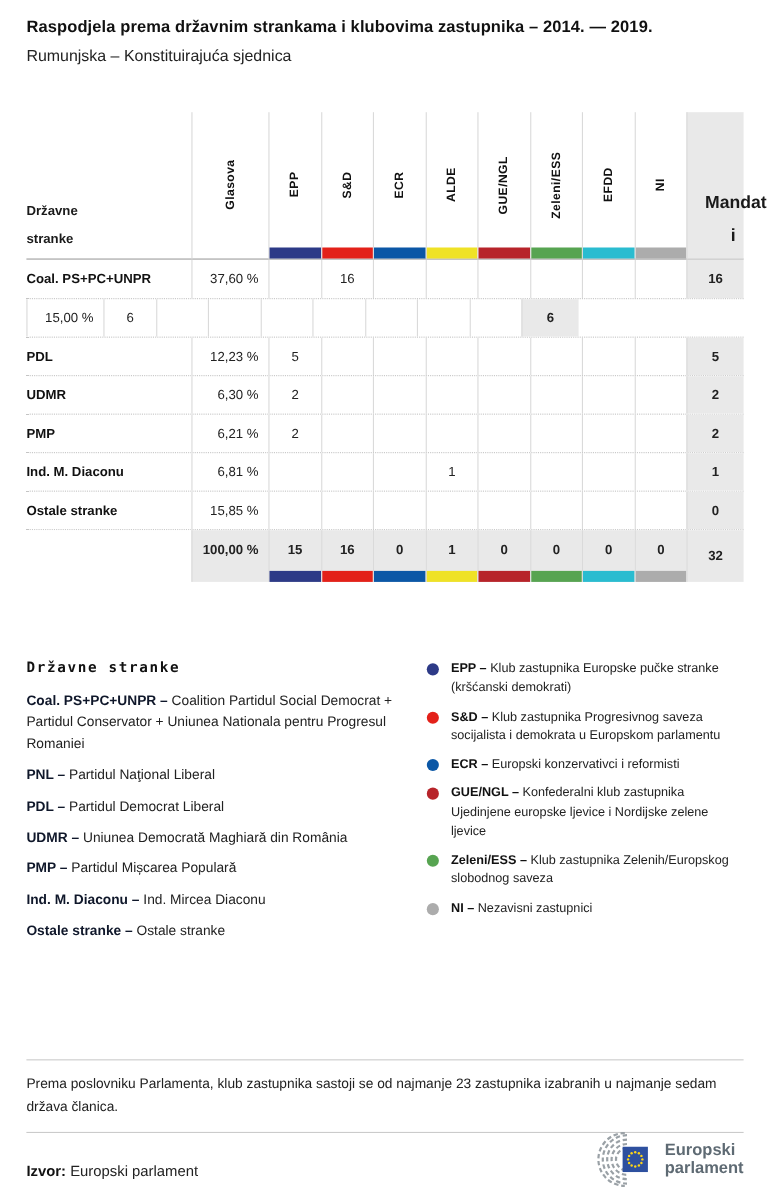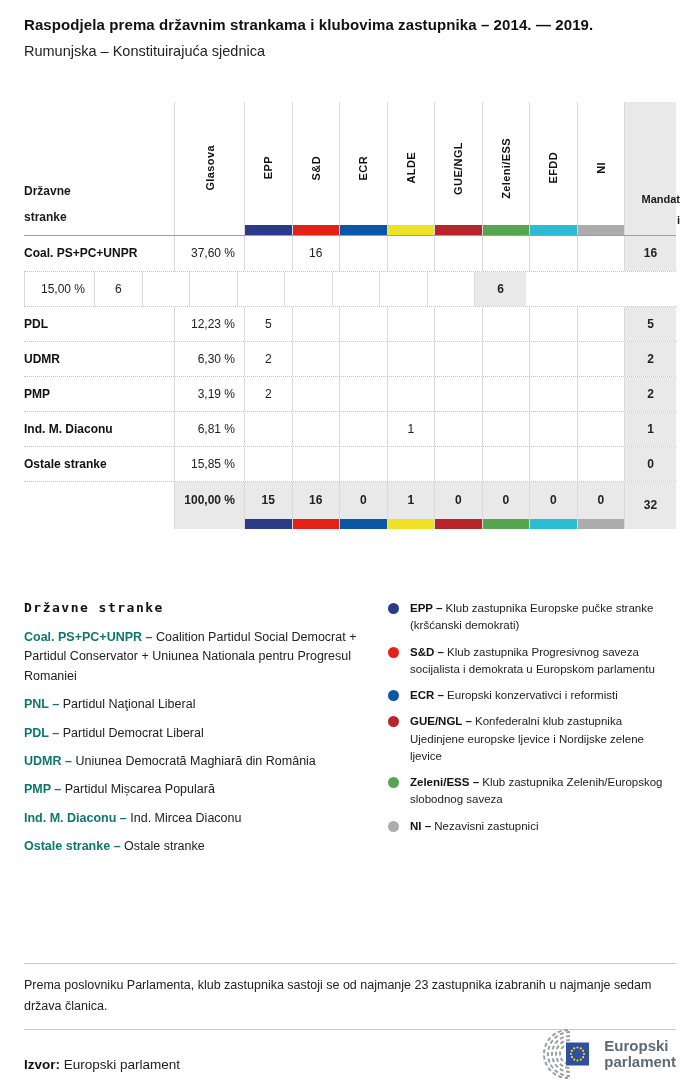--- a/index.html
+++ b/index.html
@@ -27,42 +27,42 @@
   .vlabel {
     writing-mode:vertical-rl; transform:rotate(180deg);
     font-size:11px; font-weight:700; color:#111; letter-spacing:.4px; white-space:nowrap;
   }
   .corner-label {
     position:absolute; left:0; bottom:4px;
     font-size:12px; font-weight:700; white-space:pre-line; line-height:2.15;
   }
   .mand-head { background:#e9e9e9; }
   .mand-label {
-    position:absolute; bottom:4px; left:4px; width:100%; text-align:right;
-    font-size:11px; font-weight:700; white-space:pre-line; line-height:1.9;
+    position:absolute; bottom:4px; left:16px; width:100%; text-align:center;
+    font-size:16px; font-weight:700; white-space:pre-line; line-height:1.9;
   }
   .bar { position:absolute; left:0; right:0; bottom:0; height:10px; }
 
   .trow { display:flex; height:35px; }
   .trow + .trow { border-top:1px dotted #c4c4c4; }
   .cell { display:flex; align-items:center; justify-content:center; font-size:12px; color:#222; position:relative; }
   .cell.c-party { justify-content:flex-start; font-weight:700; color:#111; }
   .cell.c-votes { justify-content:flex-end; padding-right:9px; }
   .cell.c-m { background:#e9e9e9; font-weight:700; }
   .trow.total { height:48px; }
   .trow.total .cell { background:#e9e9e9; font-weight:700; }
   .trow.total .cell.c-party { background:#fff; }
   .trow.total .cell.c-votes, .trow.total .cell.c-g { padding-bottom:10px; }
 
   
   .legend-left { position:absolute; left:24px; top:600px; width:344px; }
   .legend-right { position:absolute; left:388px; top:600px; width:288px; }
   .pl-heading { font-family:"DejaVu Sans Mono","Liberation Mono",monospace; font-size:13px; font-weight:700; letter-spacing:1.5px; margin:0 0 13px; color:#111; }
   .pl-item { font-size:12.5px; line-height:1.55; margin:0 0 9px; color:#222; }
-  .pl-item b { color:#0f766e; }
+  .pl-item b { color:#0f172a; }
   .gl-heading { font-size:11.5px; font-weight:700; margin:0 0 12px; color:#111; }
   .gitem { display:flex; margin:0 0 9px; }
   .dot { flex:0 0 11px; width:11px; height:11px; border-radius:50%; margin:3px 11px 0 0; }
   .gitem p { margin:0; font-size:11.5px; line-height:1.5; color:#222; }
   .gitem b { color:#111; }
 
   
   .footnote {
     position:absolute; left:24px; right:24px; top:963px;
     border-top:1px solid #cbcbcb; border-bottom:1px solid #cbcbcb;
@@ -181,21 +181,21 @@
         <div class="cell c-g bl"></div>
         <div class="cell c-g bl"></div>
         <div class="cell c-g bl"></div>
         <div class="cell c-g bl"></div>
         <div class="cell c-g bl"></div>
         <div class="cell c-m bl">2</div>
       </div>
 
       <div class="trow">
         <div class="cell c-party">PMP</div>
-        <div class="cell c-votes bl">3,19 %</div>
+        <div class="cell c-votes bl">6,21 %</div>
         <div class="cell c-g bl">2</div>
         <div class="cell c-g bl"></div>
         <div class="cell c-g bl"></div>
         <div class="cell c-g bl"></div>
         <div class="cell c-g bl"></div>
         <div class="cell c-g bl"></div>
         <div class="cell c-g bl"></div>
         <div class="cell c-g bl"></div>
         <div class="cell c-m bl">2</div>
       </div>

